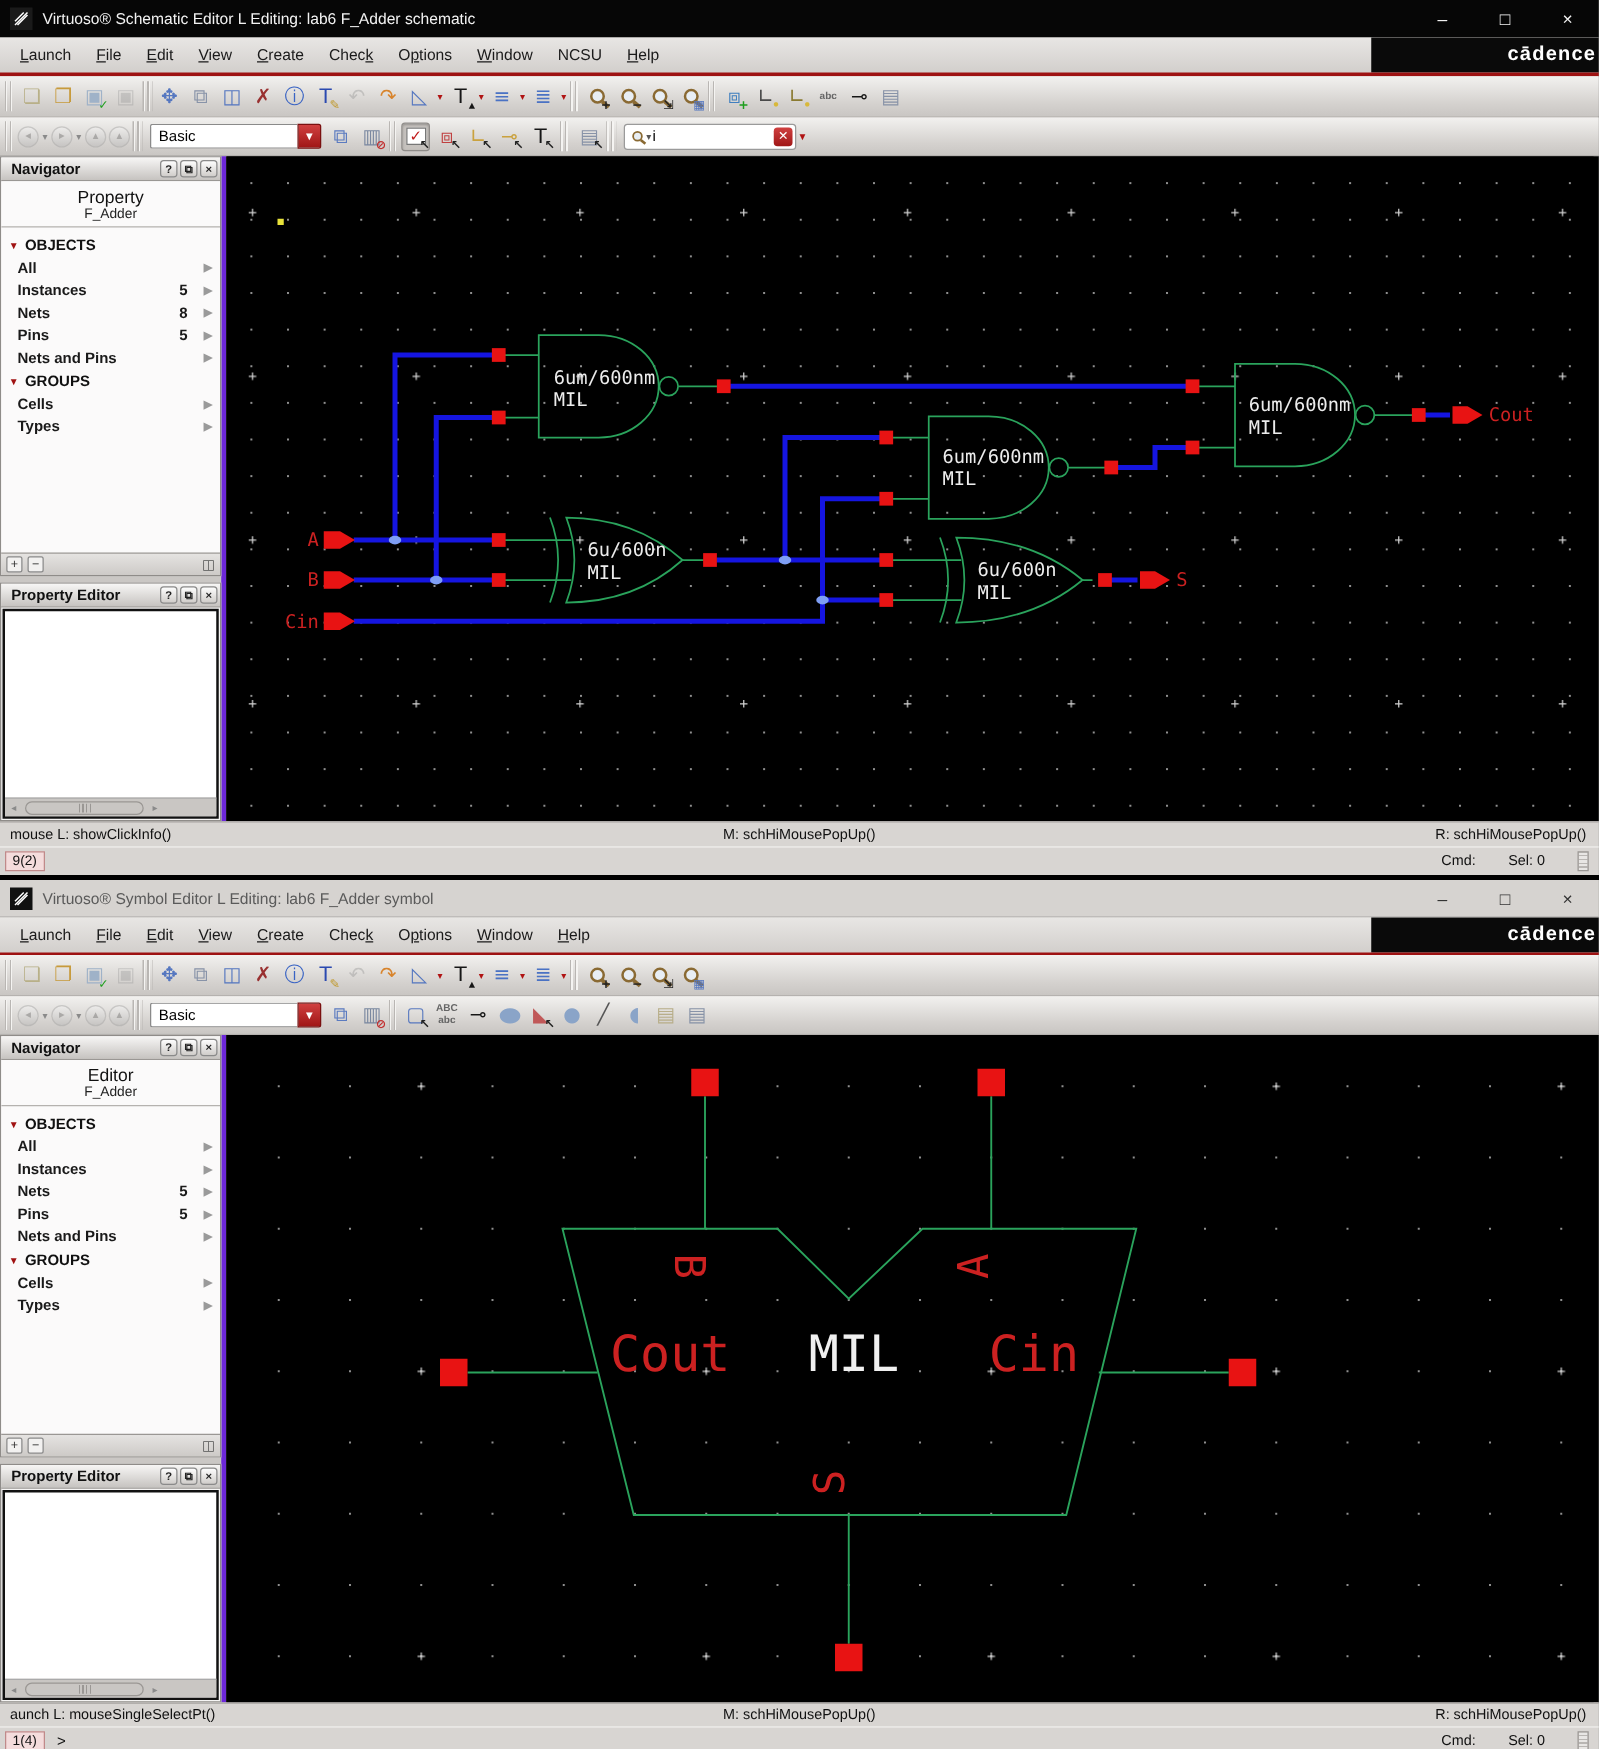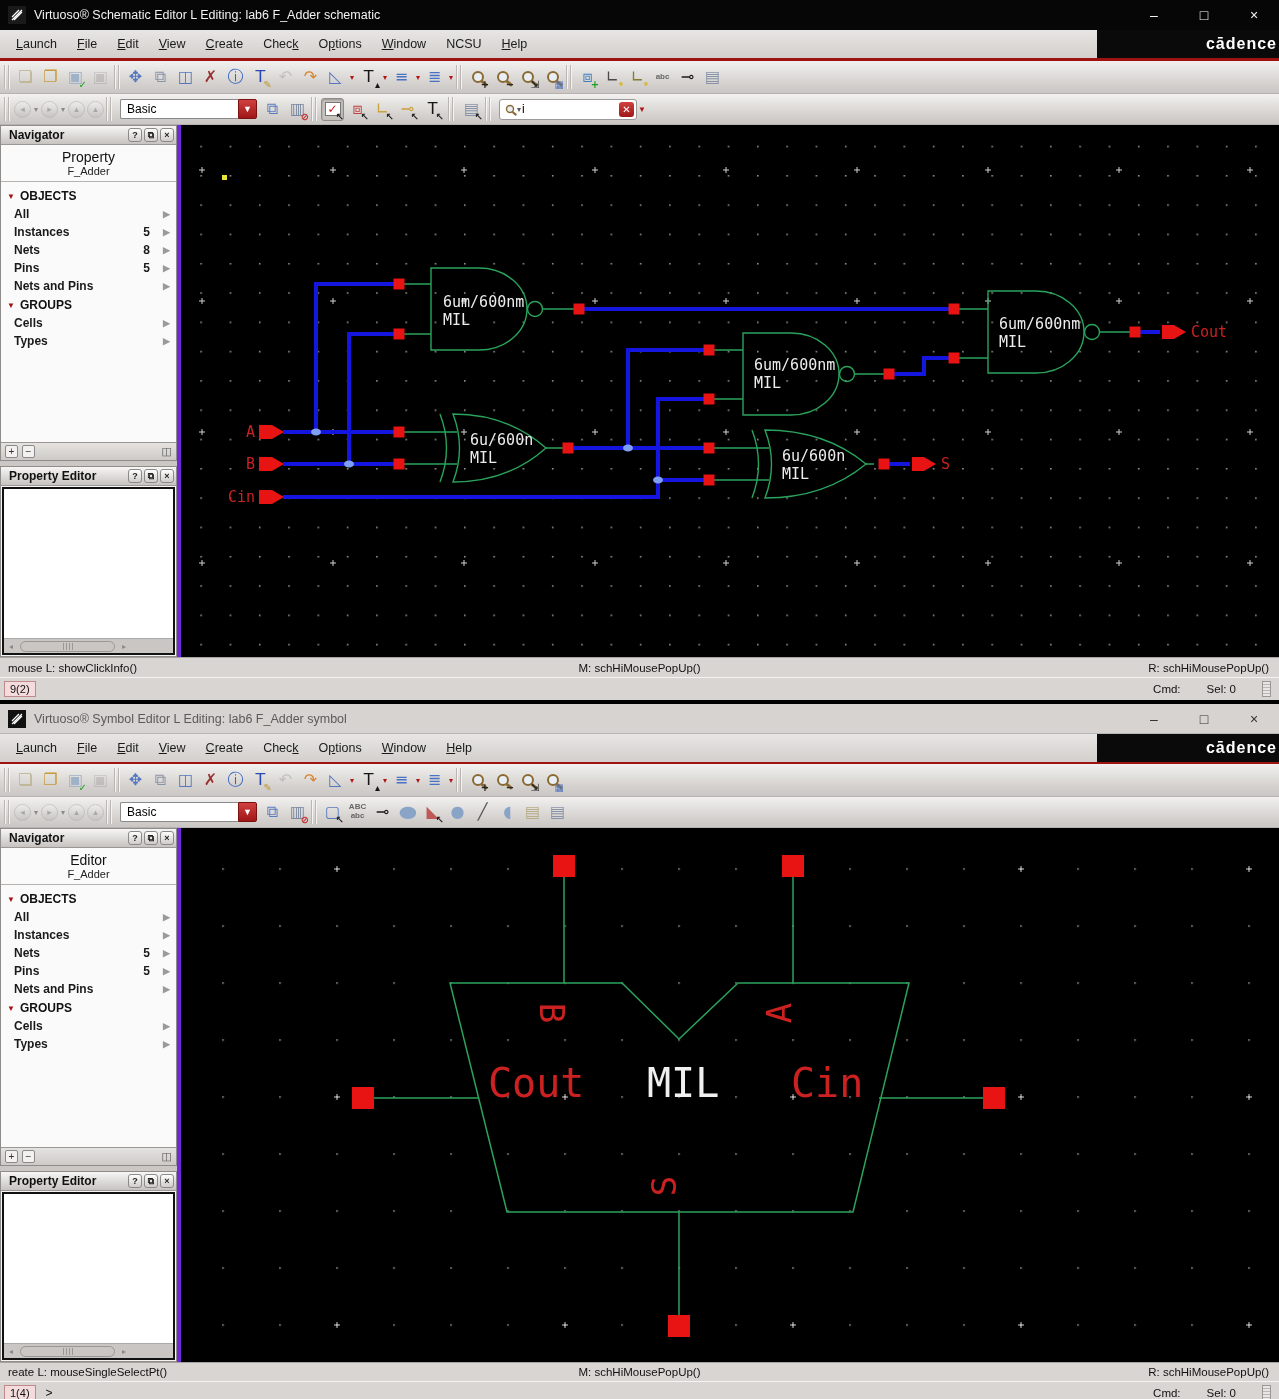--- a/index.html
+++ b/index.html
@@ -828,21 +828,21 @@
           <text x="670" y="1181" font-size="34" text-anchor="middle" dominant-baseline="middle" transform="rotate(-90 670 1181)">S</text>
           <text x="492" y="1092" font-size="40">Cout</text>
           <text x="795" y="1092" font-size="40">Cin</text>
         </g>
         <text x="651" y="1092" font-size="40" fill="#f0f0f0" font-family="DejaVu Sans Mono, monospace">MIL</text>
       </svg>
     </div>
   </div>
 
   <div class="statusrow">
-    <span class="sl">reate L: mouseSingleSelectPt()</span>
+    <span class="sl">aunch L: mouseSingleSelectPt()</span>
     <span class="sm">M: schHiMousePopUp()</span>
     <span class="sr">R: schHiMousePopUp()</span>
   </div>
   <div class="cmdrow">
     <span class="hist">1(4)</span>
     <span class="prompt">&gt;</span>
     <span class="cmdright">
       <span>Cmd:</span>
       <span>Sel: 0</span>
       <span class="minigrip"></span>

